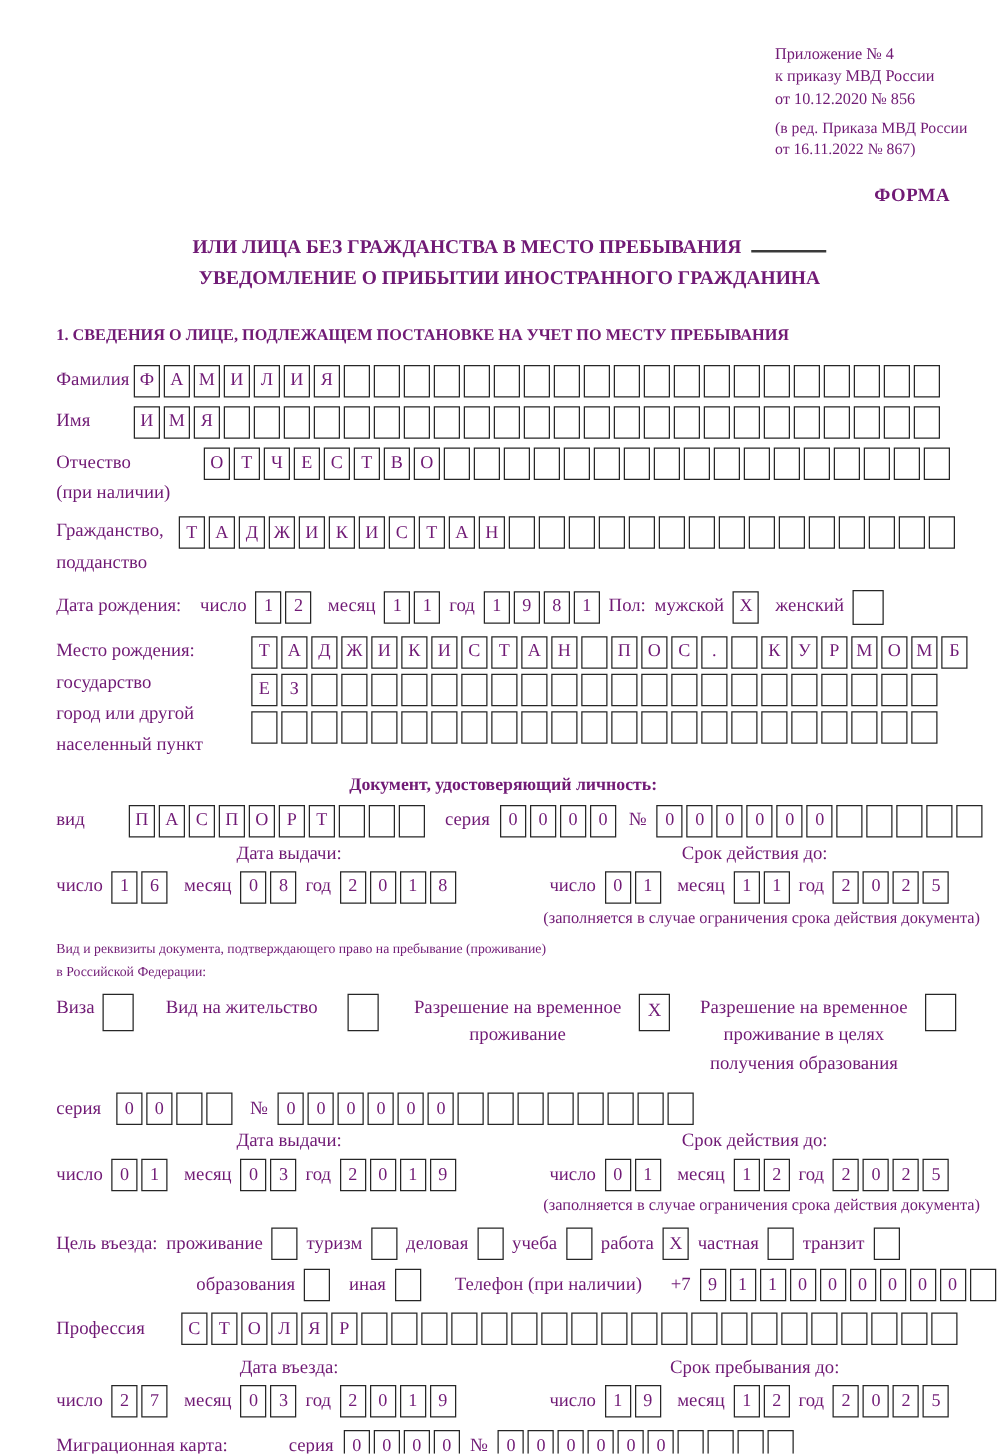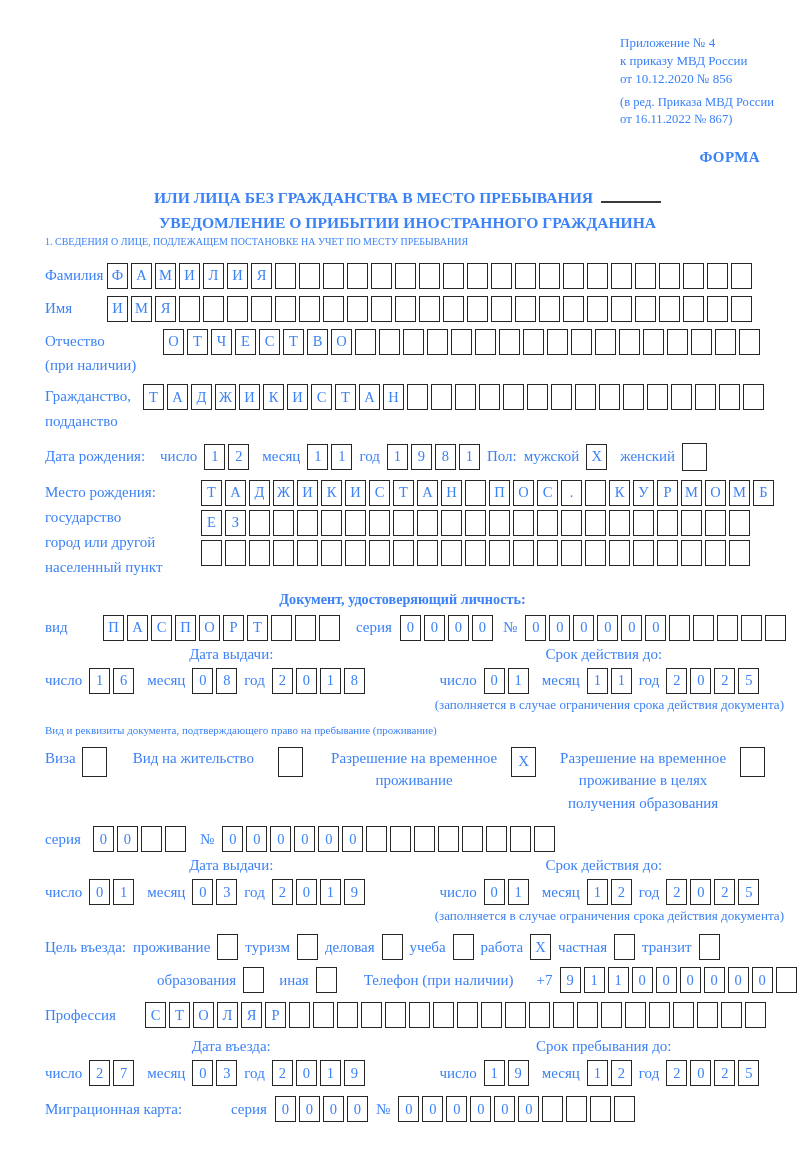--- a/index.html
+++ b/index.html
@@ -1,27 +1,27 @@
 <!DOCTYPE html>
 <html lang="ru"><head>
 <meta charset="utf-8">
 <style>
   html,body{margin:0;padding:0;background:#fff;}
   .page{
     width:800px;height:1163px;box-sizing:border-box;position:relative;
-    background:#ffffff;color:#3b82f6;
+    background:#ffffff;color:#701a75;
     font-family:"Liberation Serif","DejaVu Serif",serif;
     padding:34px 10px 22px 45px;overflow:hidden;
   }
   .hdr{margin-left:575px;font-size:13px;line-height:1.4;}
   .hdr2{margin-top:5px;font-size:12.6px;line-height:1.4;}
   .forma{margin-top:20px;text-align:right;padding-right:30px;font-weight:700;font-size:15px;letter-spacing:.4px;}
   .title{margin-top:20px;text-align:center;font-weight:700;font-size:15.6px;line-height:1.6;padding-right:20px;}
   .title-underline{display:inline-block;width:60px;border-bottom:2px solid #3a3a3a;margin-left:8px;}
-  .sec1{font-weight:400;font-size:10px;}
+  .sec1{margin-top:24px;font-weight:700;font-size:13px;}
   .frow{display:flex;align-items:center;margin-top:7px;}
   .align-top{align-items:flex-start;}
   .lab{font-size:15px;flex:none;}
   .lab2{font-size:15px;flex:none;line-height:1.62;}
   .boxrow{display:flex;gap:3px;flex:none;}
   .cbox{box-sizing:border-box;flex:none;width:21px;height:26px;border:1.7px solid #262626;
         display:inline-flex;align-items:center;justify-content:center;font-size:14.5px;background:#fff;}
   .checkbox{box-sizing:border-box;flex:none;width:25px;height:30px;border:1.8px solid #262626;
         display:inline-flex;align-items:center;justify-content:center;font-size:15px;background:#fff;}
   .center-bold{text-align:center;font-weight:700;font-size:14.2px;margin-top:10px;padding-right:30px;}
@@ -394,20 +394,21 @@
           <span class="cbox">2</span>
           <span class="cbox">0</span>
           <span class="cbox">2</span>
           <span class="cbox">5</span>
         </div>
     </div>
   </div>
   <div class="note">(заполняется в случае ограничения срока действия документа)</div>
 
   <div class="intro">Вид и реквизиты документа, подтверждающего право на пребывание (проживание)</div>
+  <div class="intro" style="margin-top:2px">в Российской Федерации:</div>
 
   <div class="opts">
     <div class="opt">
       <span class="optlab">Виза</span>
       <span class="checkbox ml6"></span>
     </div>
     <div class="opt ml26">
       <span class="optlab">Вид на жительство</span>
       <span class="checkbox ml24"></span>
     </div>

